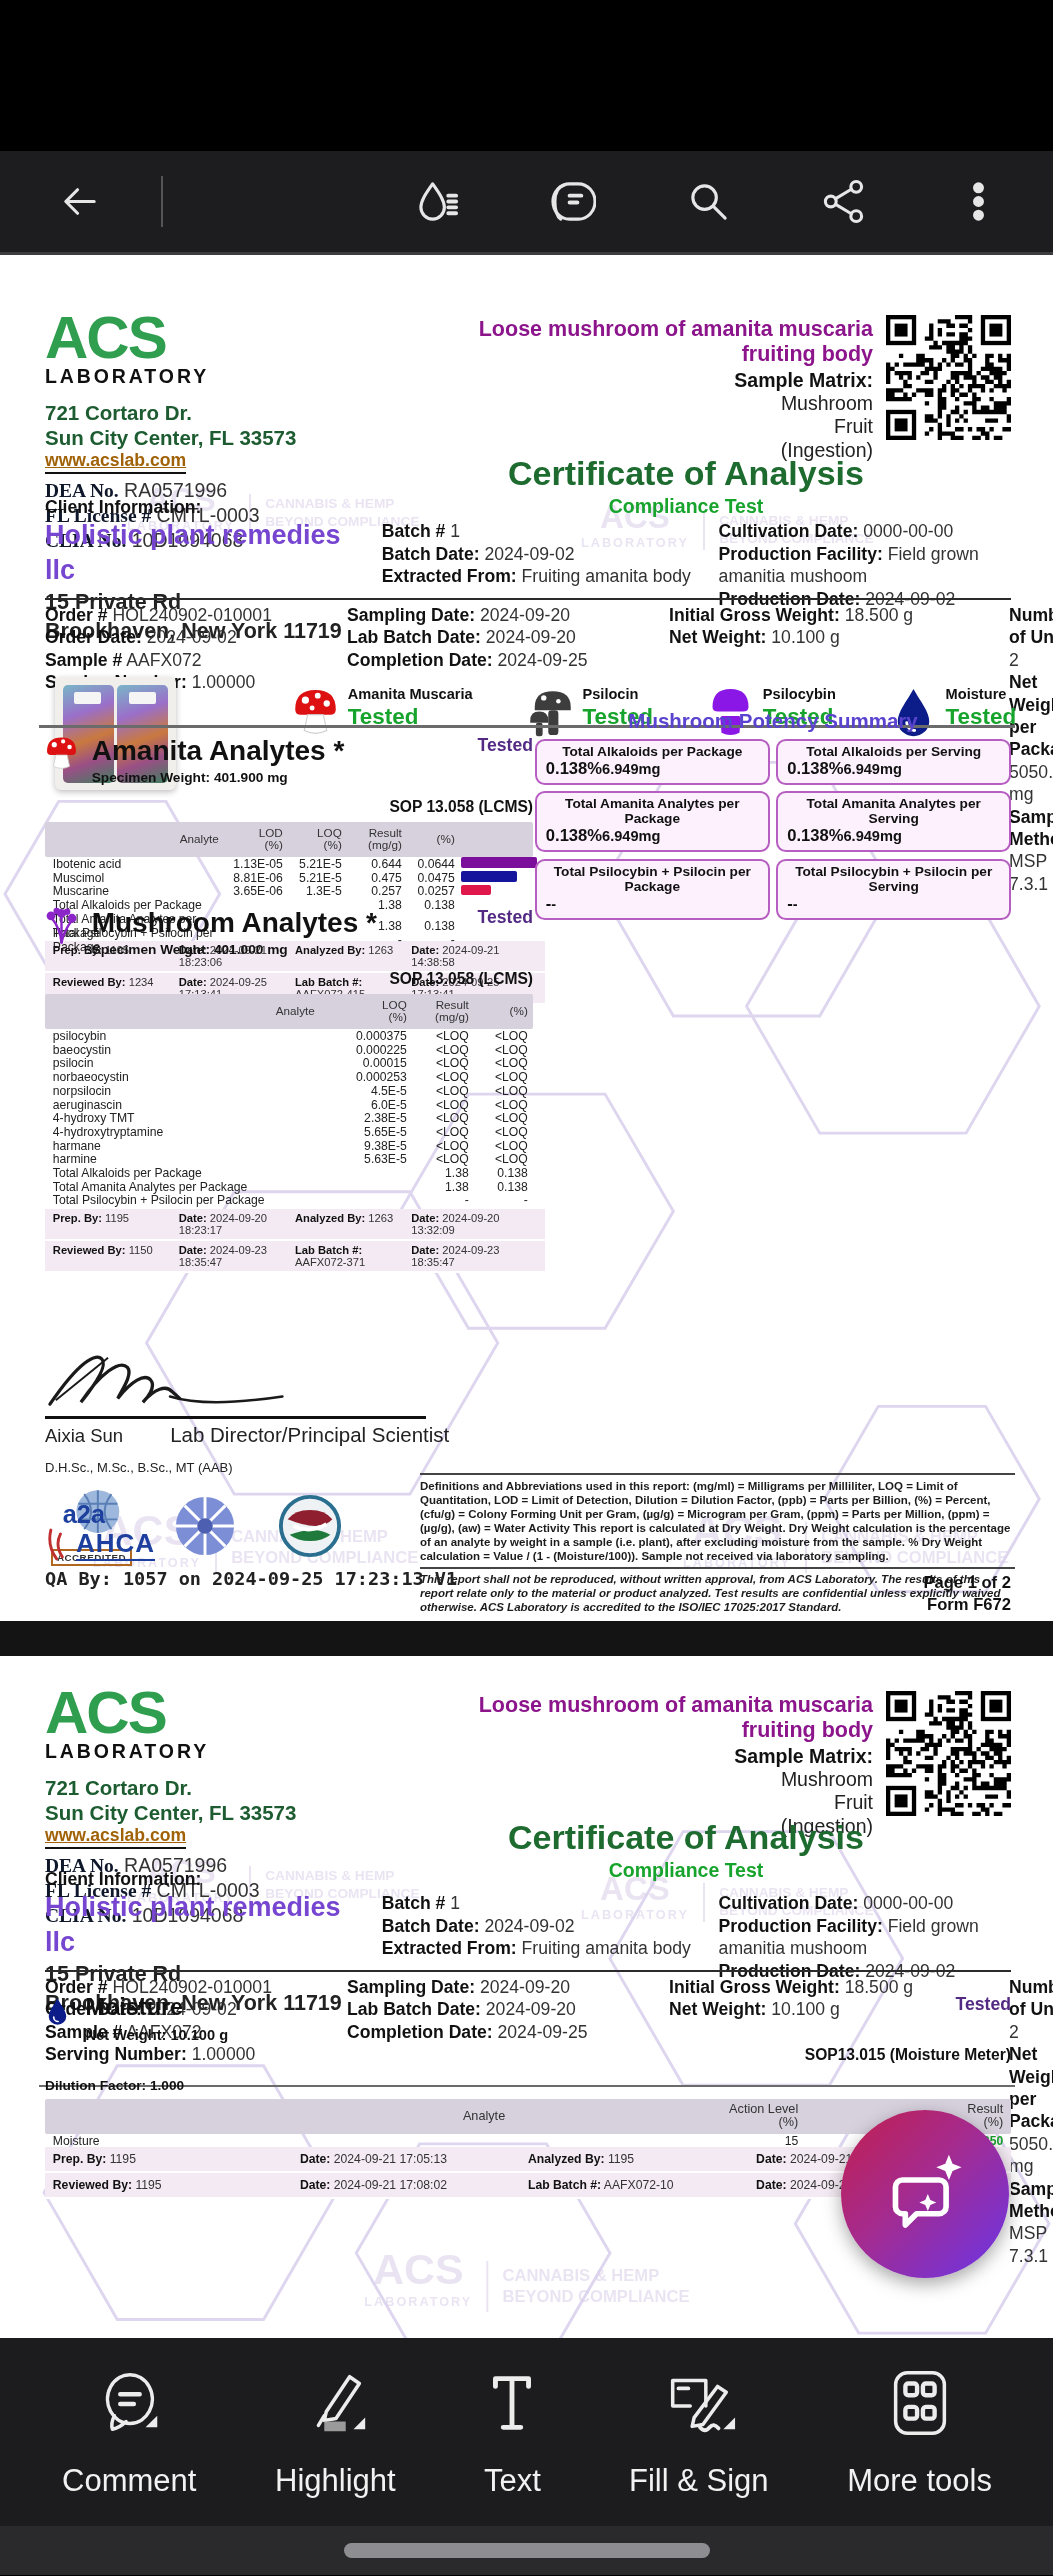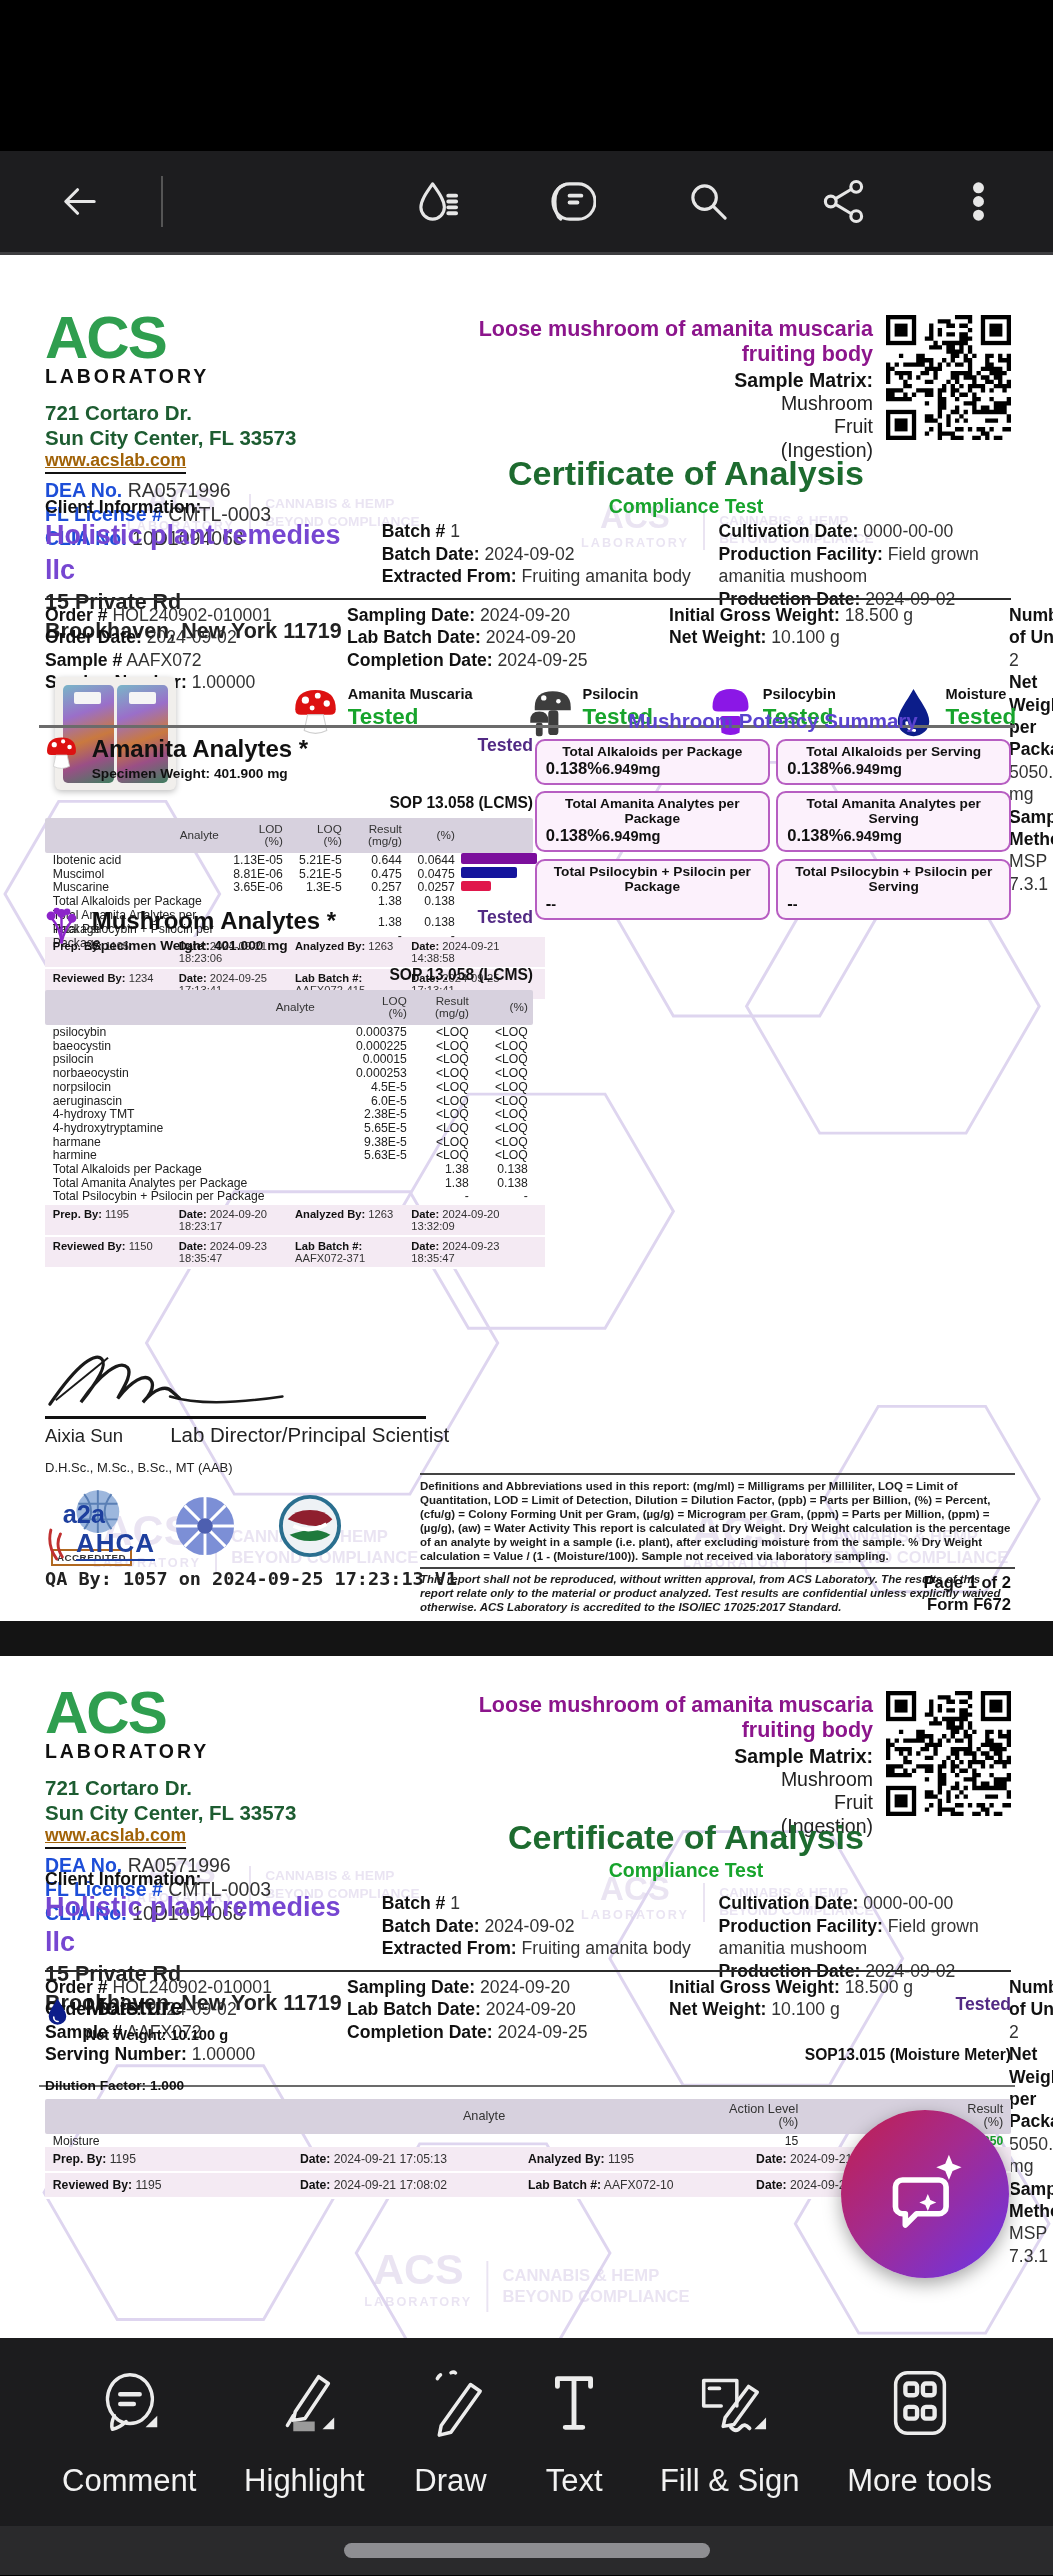--- a/index.html
+++ b/index.html
@@ -37,21 +37,21 @@
   .wm-sm .wm-bar{height:39px;}
 
   
   .hdr-left { position:absolute; left:45px; top:55px; }
   .logo-acs { font-size:60px; font-weight:bold; color:#2f9e4f; letter-spacing:-2px; line-height:55px;}
   .logo-sub { font-size:19.5px; font-weight:bold; color:#101010; letter-spacing:2.9px; }
   .addr { margin-top:11.7px; font-size:20.5px; font-weight:bold; color:#1d5c31; line-height:25px; }
   .site { font-size:17.6px; font-weight:bold; color:#a16207; text-decoration:underline;
     border-bottom:2.9px solid #111; display:inline-block; padding-bottom:1px; }
   .lic { font-size:19.5px; line-height:24.4px; color:#333; }
-  .lic b { color:#1d4ed8; }
+  .lic b { color:#0f172a;font-family:Liberation Serif, serif; }
   .hdr-product { position:absolute; right:181px; top:62px; width:449px; text-align:right; }
   .prod-name { font-size:21.5px; line-height:25px; font-weight:bold; color:#8c158c; }
   .matrix-label { font-size:19.5px; font-weight:bold; color:#111; margin-top:2px;}
   .matrix-val { font-size:19.5px; color:#222; line-height:23.4px; }
   .qr { position:absolute; right:43px; top:60px; width:125px; height:125px; }
   .cert { position:absolute; left:442px; width:488px; text-align:center; }
   .page1 .cert { top:199px; } .page2 .cert { top:162px; }
   .cert-title { font-size:34px; font-weight:bold; color:#1d6b2f; }
   .cert-sub { font-size:19.5px; font-weight:bold; color:#17a42c; margin-top:2px; }
 
@@ -82,21 +82,21 @@
   .badge svg { width:45px; height:53px; flex:0 0 auto; }
   .badge-name { font-size:14.6px; font-weight:bold; color:#111; }
   .badge-status { font-size:22.4px; font-weight:bold; color:#17a42c; margin-top:2px; }
 
   
   .sec-rule { position:absolute; left:39px; right:39px; border-top:3.9px solid #6b6b6b; }
   .sec { position:absolute; left:45px; }
   .sec-head { display:flex; align-items:flex-start; gap:13.7px; }
   .sec-icon { width:33px; height:37px; }
   .sec-titles { flex:1; }
-  .sec-title { font-size:24px; font-weight:bold; color:#111; }
+  .sec-title { font-size:28px; font-weight:bold; color:#111; }
   .sec-spec { font-size:13.7px; font-weight:bold; color:#111; margin-top:2.9px; }
   .sec-tested { font-size:17.6px; font-weight:bold; color:#522a84; }
   .sec-sop { font-size:15.6px; font-weight:bold; color:#111;margin-top:31px; }
   .tbl-head, .trow { display:grid; align-items:center; }
   .tbl-head { background:#d7d1de; color:#333; font-size:11.7px; line-height:12.7px;
     padding:4.9px 7.8px; border-radius:2px; }
   .th { white-space:pre-line; }
   .trow { font-size:12.2px; color:#222; padding:0 7.8px; height:13.7px; }
   .num { text-align:right; }
   .t-am { grid-template-columns:166px 64px 59px 60px 53px 1fr; }
@@ -951,27 +951,20 @@
       <svg viewBox="0 0 78 78">
           <path d="M30 48 L54 12 l10 7 -24 36 -12 2 z"></path>
           <path d="M28 52 l-6 10"></path>
           <rect x="28" y="58" width="22" height="10" fill="#9a9a9a" stroke="none"></rect>
           <path d="M60 62 l12 0 0 -12 z" fill="#ececec" stroke="none" transform="translate(-2,4)"></path>
         </svg>
       <div class="bt-label">Highlight</div>
     </div>
     <div class="bt-item">
       <svg viewBox="0 0 78 78">
-          <path d="M30 62 L60 20 l10 7 -30 42 -12 3 z"></path>
-          <path d="M26 14 q3 -6 8 -4 M40 8 q4 -2 6 2" stroke-dasharray="5 7"></path>
-        </svg>
-      <div class="bt-label">Draw</div>
-    </div>
-    <div class="bt-item">
-      <svg viewBox="0 0 78 78">
           <path d="M22 14 h34 M39 14 v50 M30 64 h18 M22 14 v8 M56 14 v8" stroke-width="5"></path>
         </svg>
       <div class="bt-label">Text</div>
     </div>
     <div class="bt-item">
       <svg viewBox="0 0 78 78">
           <path d="M12 16 h34 v26 M12 16 v26 h18"></path>
           <path d="M18 24 h10" stroke-width="4"></path>
           <path d="M34 54 L58 22 l9 6 -24 33 -11 2 z"></path>
           <path d="M40 64 q5 6 10 0 q4 -5 9 1" stroke-width="4"></path>

